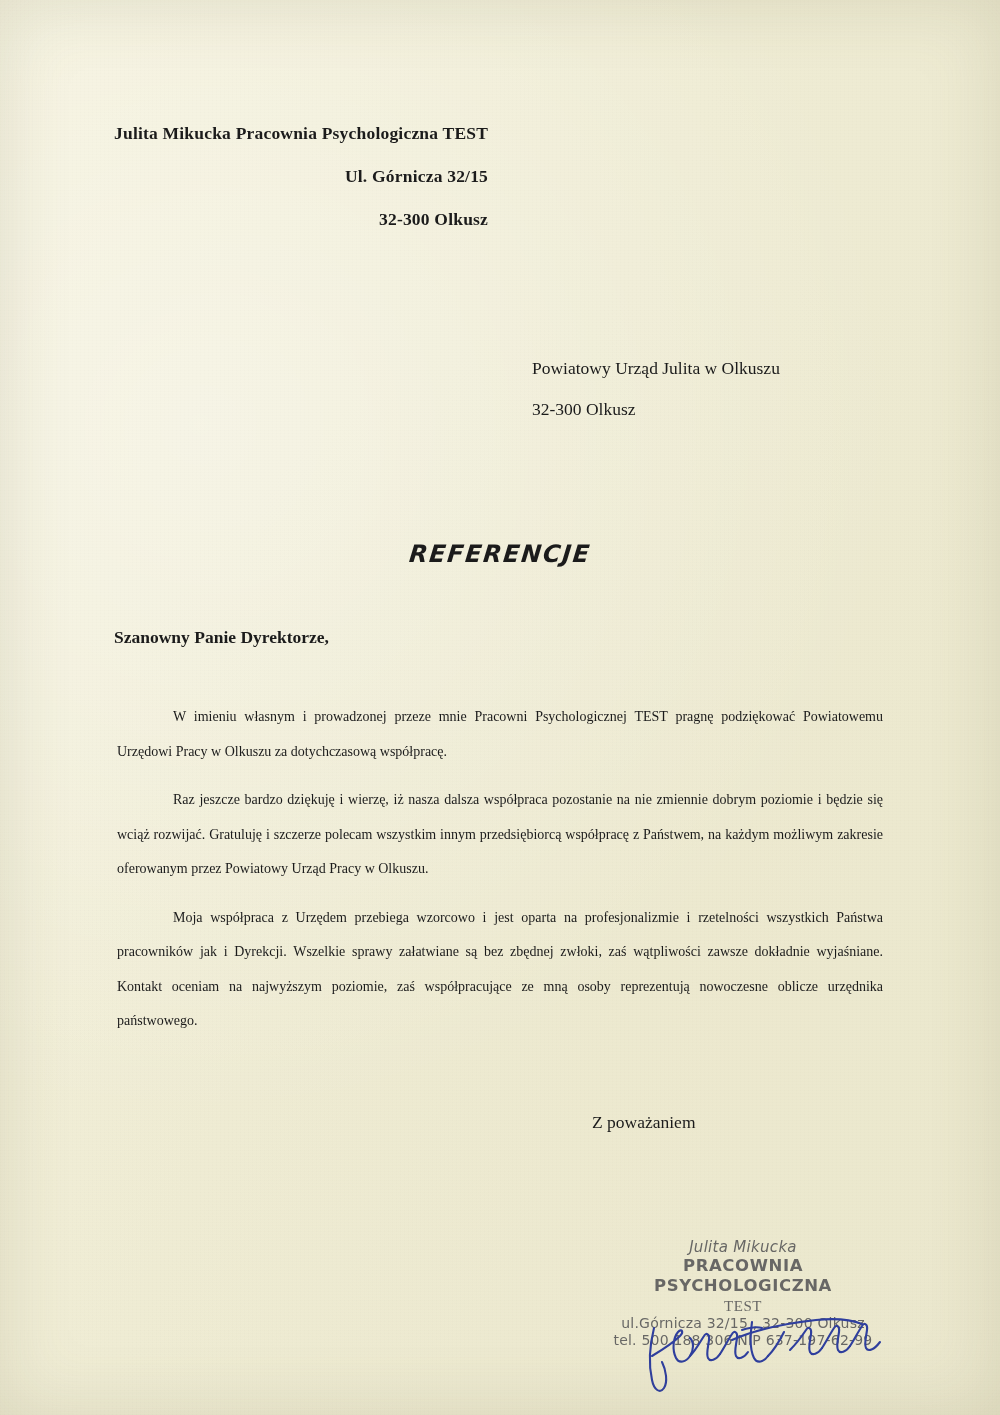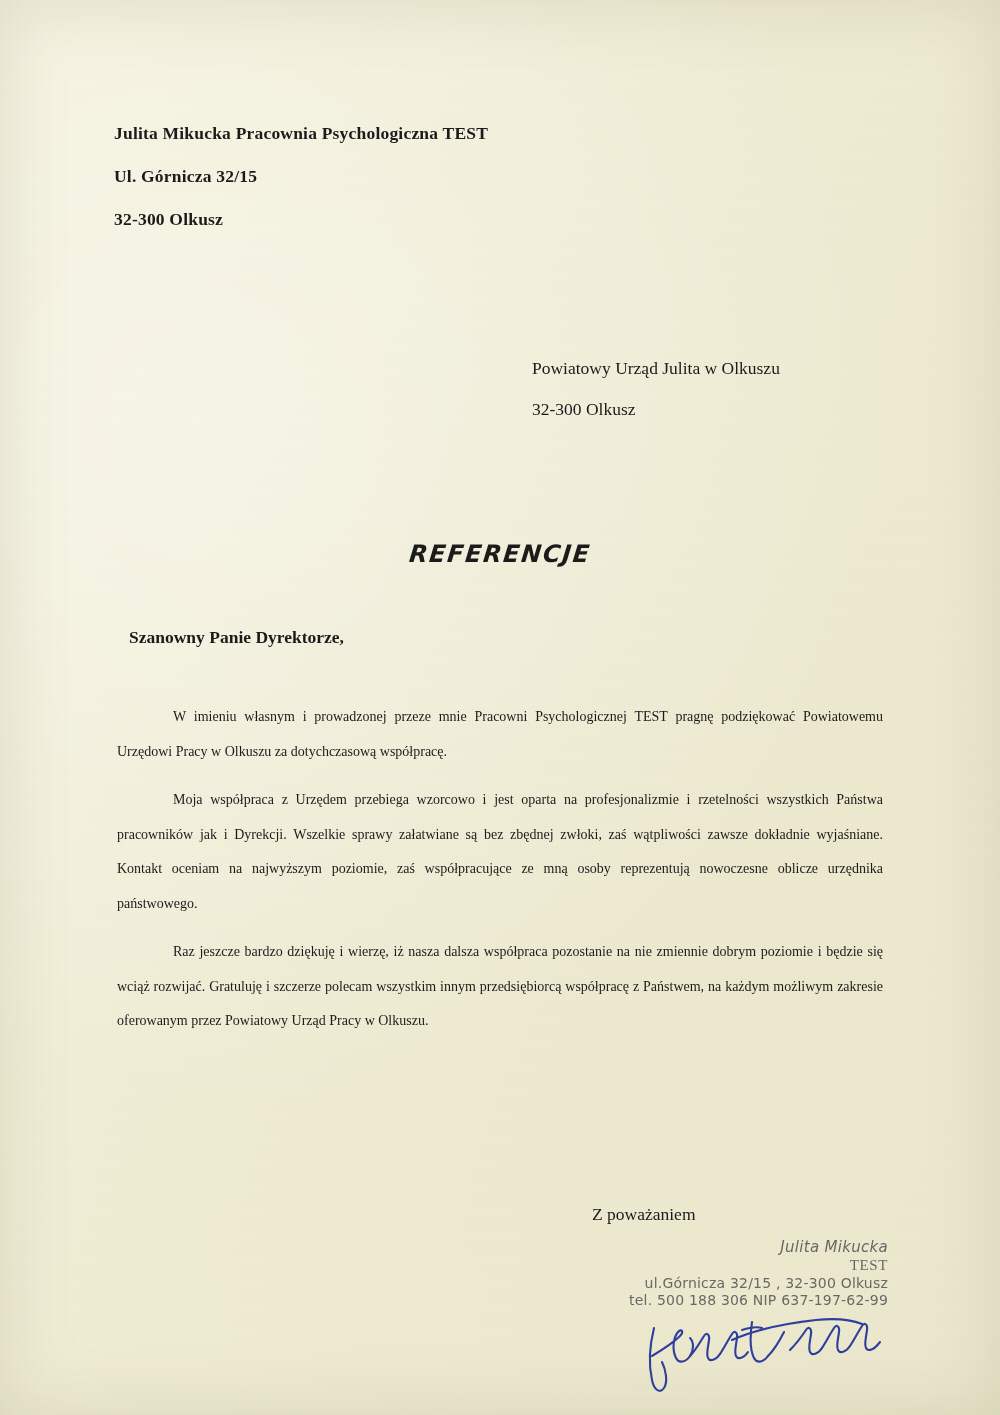--- a/index.html
+++ b/index.html
@@ -38,21 +38,21 @@
   }
   .sender {
     position: absolute;
     left: 114px;
     top: 112px;
     font-weight: bold;
     font-size: 17.5px;
     line-height: 43px;
     letter-spacing: 0.2px;
   }
-  .sender div { white-space: nowrap; }
+  .sender div { white-space: nowrap; text-align: right; }
 
   .recipient {
     position: absolute;
     left: 532px;
     top: 348px;
     font-size: 17.5px;
     line-height: 41px;
   }
   .recipient div { white-space: nowrap; }
 
@@ -65,21 +65,21 @@
     font-family: "DejaVu Sans", sans-serif;
     font-weight: bold;
     font-style: italic;
     font-size: 24px;
     letter-spacing: 1.6px;
     transform: skewX(-6deg);
   }
 
   .salutation {
     position: absolute;
-    left: 129px;
+    left: 114px;
     top: 627px;
     font-weight: bold;
     font-size: 17.5px;
   }
 
   .body {
     position: absolute;
     left: 117px;
     top: 700px;
     width: 766px;
@@ -88,30 +88,30 @@
     text-align: justify;
   }
   .body p {
     margin: 0 0 14px 0;
     text-indent: 56px;
   }
 
   .closing {
     position: absolute;
     left: 592px;
-    top: 1204px;
+    top: 1112px;
     font-size: 17.5px;
   }
 
   .stamp {
     position: absolute;
     left: 598px;
     top: 1238px;
     width: 290px;
-    text-align: right;
+    text-align: center;
     font-family: "DejaVu Sans", sans-serif;
     color: #5d5d5d;
     opacity: 0.92;
     line-height: 1.22;
   }
   .stamp .s-name {
     font-style: italic;
     font-size: 15px;
     letter-spacing: 0.3px;
   }
@@ -159,28 +159,29 @@
     <div>Powiatowy Urząd Julita w Olkuszu</div>
     <div>32-300 Olkusz</div>
   </div>
 
   <div class="doc-title">REFERENCJE</div>
 
   <div class="salutation">Szanowny Panie Dyrektorze,</div>
 
   <div class="body">
     <p>W imieniu własnym i prowadzonej przeze mnie Pracowni Psychologicznej TEST pragnę podziękować Powiatowemu Urzędowi Pracy w Olkuszu za dotychczasową współpracę.</p>
+    <p>Raz jeszcze bardzo dziękuję i wierzę, iż nasza dalsza współpraca pozostanie na nie zmiennie dobrym poziomie i będzie się wciąż rozwijać. Gratuluję i szczerze polecam wszystkim innym przedsiębiorcą współpracę z Państwem, na każdym możliwym zakresie oferowanym przez Powiatowy Urząd Pracy w Olkuszu.</p>
     <p>Moja współpraca z Urzędem przebiega wzorcowo i jest oparta na profesjonalizmie i rzetelności wszystkich Państwa pracowników jak i Dyrekcji. Wszelkie sprawy załatwiane są bez zbędnej zwłoki, zaś wątpliwości zawsze dokładnie wyjaśniane. Kontakt oceniam na najwyższym poziomie, zaś współpracujące ze mną osoby reprezentują nowoczesne oblicze urzędnika państwowego.</p>
-    <p>Raz jeszcze bardzo dziękuję i wierzę, iż nasza dalsza współpraca pozostanie na nie zmiennie dobrym poziomie i będzie się wciąż rozwijać. Gratuluję i szczerze polecam wszystkim innym przedsiębiorcą współpracę z Państwem, na każdym możliwym zakresie oferowanym przez Powiatowy Urząd Pracy w Olkuszu.</p>
   </div>
 
   <div class="closing">Z poważaniem</div>
 
   <div class="stamp">
     <div class="s-name">Julita Mikucka</div>
+    <div class="s-org">PRACOWNIA PSYCHOLOGICZNA</div>
     <div class="s-test">TEST</div>
     <div class="s-addr">ul.Górnicza 32/15 , 32-300 Olkusz</div>
     <div class="s-tel">tel. 500 188 306 NIP 637-197-62-99</div>
   </div>
 
   <svg class="signature" viewBox="0 0 260 90">
     <g fill="none" stroke="#2f3f9e" stroke-width="2.1" stroke-linecap="round" stroke-linejoin="round">
       <path d="M14 18 C10 34, 8 52, 12 70 C14 80, 20 84, 24 78 C28 72, 26 60, 22 52"></path>
       <path d="M12 46 C22 40, 32 34, 40 26 C44 22, 42 18, 38 22 C33 28, 32 40, 36 48 C39 54, 46 52, 50 46 C54 40, 54 32, 50 28"></path>
       <path d="M50 46 C56 40, 60 32, 64 26 C66 22, 70 24, 69 30 C68 38, 66 44, 68 48 C70 52, 76 50, 80 44"></path>

